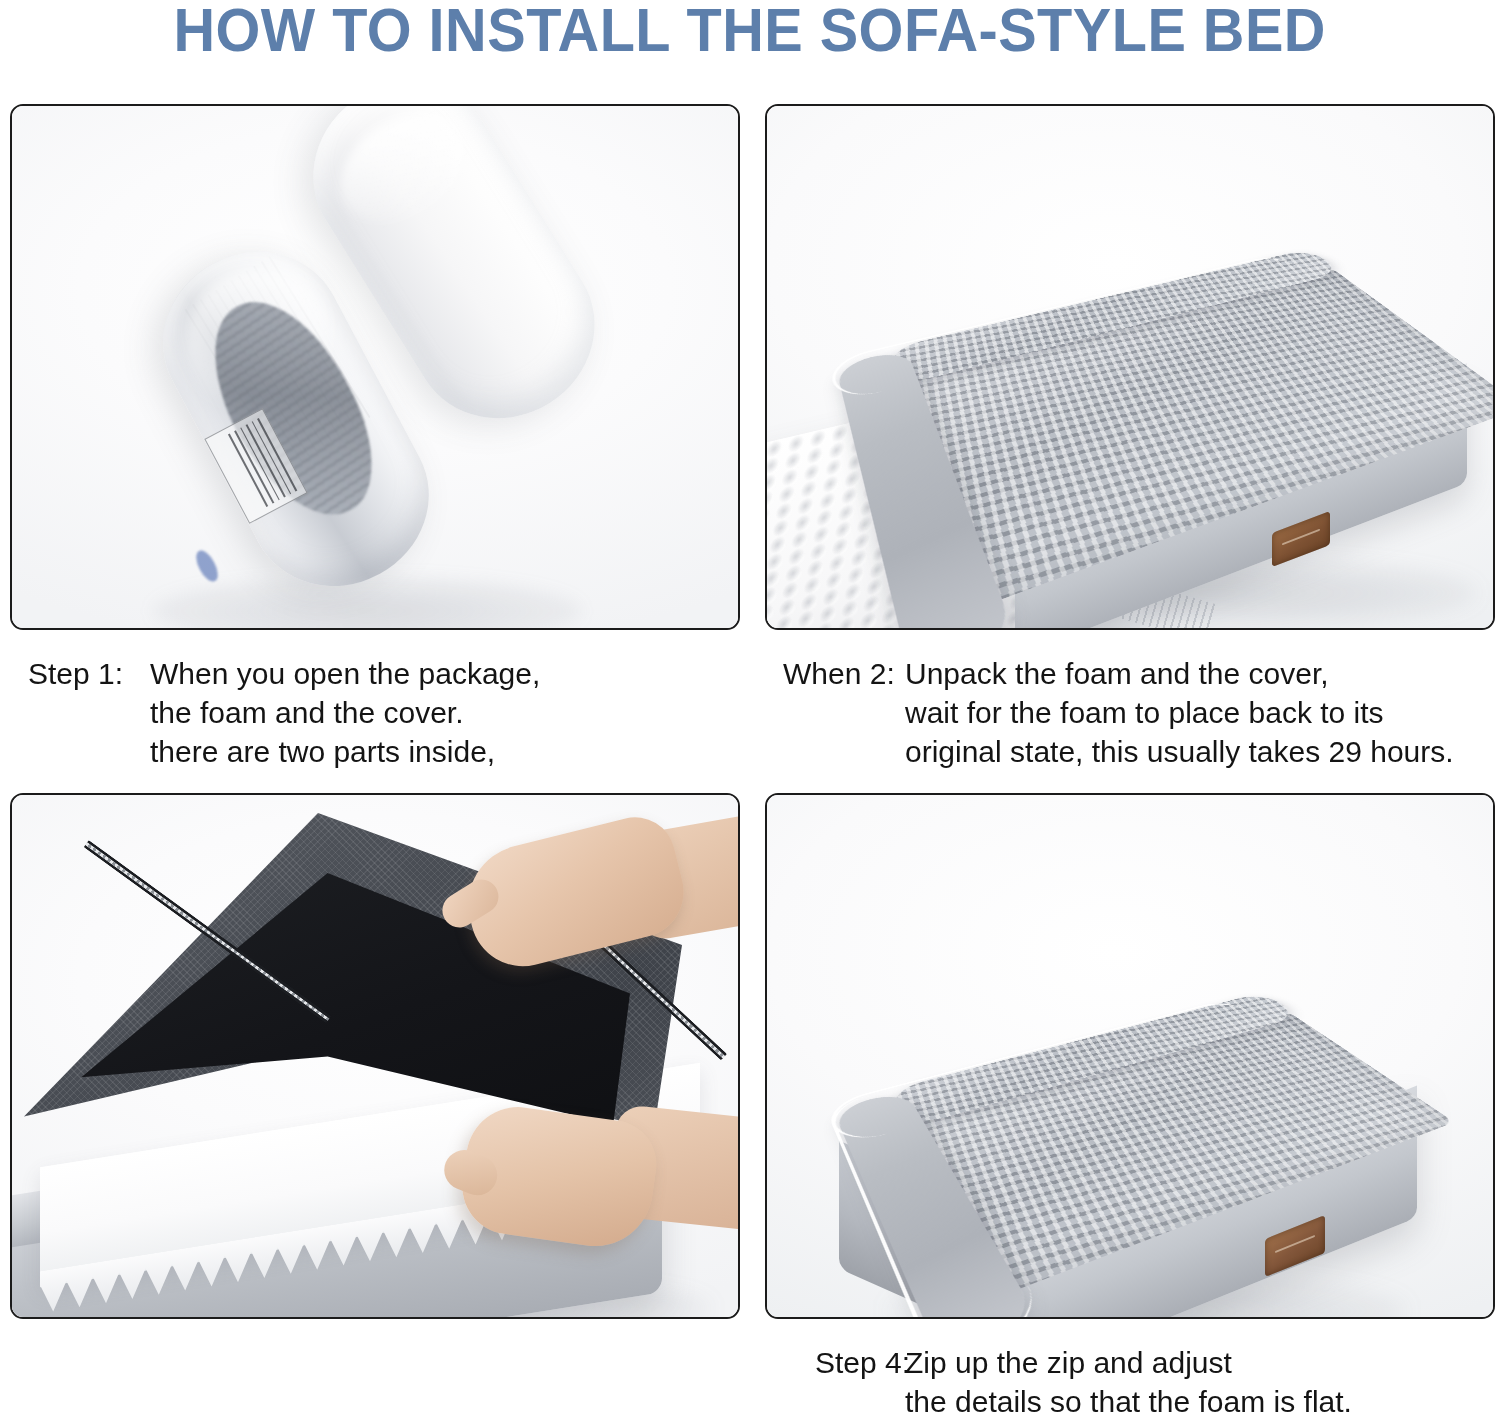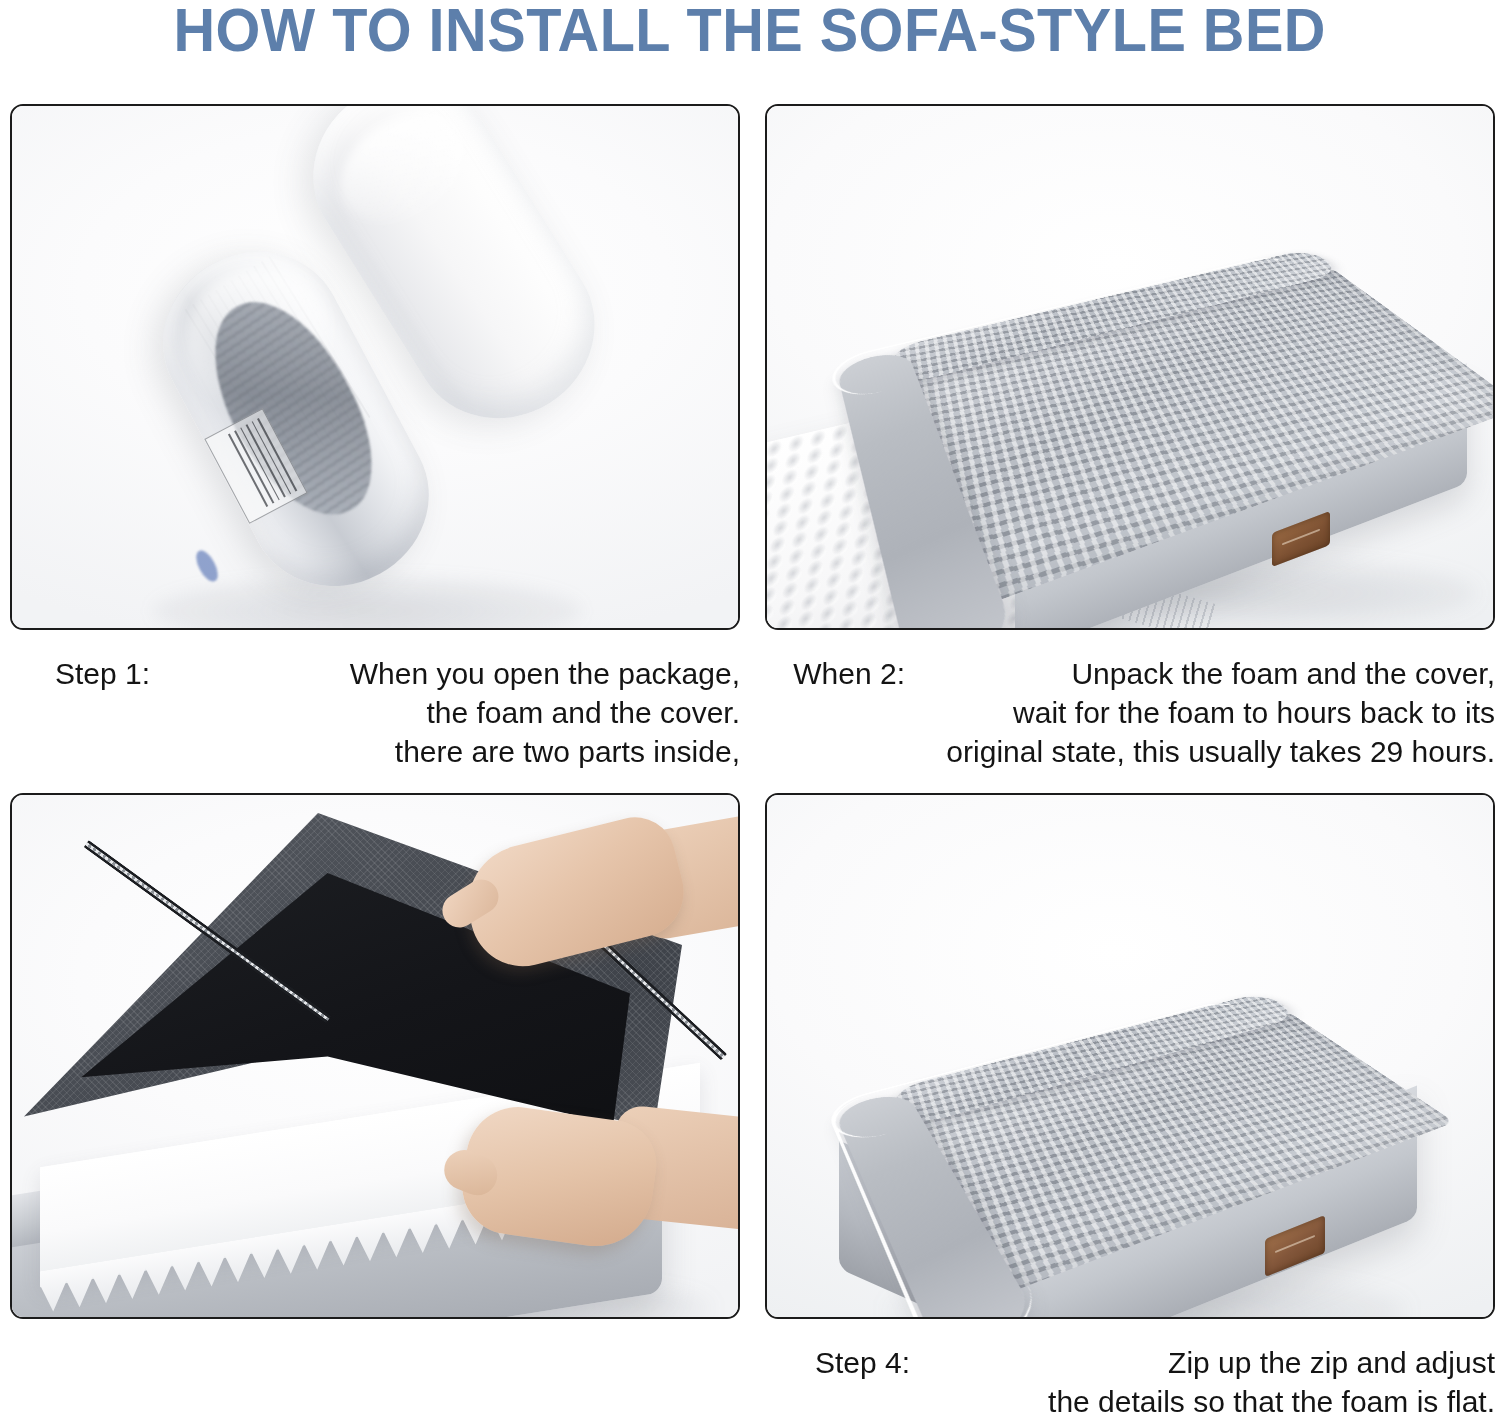--- a/index.html
+++ b/index.html
@@ -49,21 +49,20 @@
     left: 10px;
     width: 1485px;
   }
   .step-row {
     display: flex;
     gap: 25px;
     width: 1485px;
   }
   .step-cell {
     width: 868px;
-    text-align: right;
   }
 
   .photo-frame {
     position: relative;
     width: 730px;
     height: 526px;
     border: 2px solid #1b1b1b;
     border-radius: 13px;
     overflow: hidden;
     background: #ffffff;
@@ -679,21 +678,21 @@
               <div class="p2-bolster plush"></div>
               <div class="p2-bolster-side velvet"></div>
               <div class="p2-piping"></div>
             </div>
           </div>
         </div>
         <div class="caption">
           <div class="lbl">When 2:</div>
           <div class="body">
             <span>Unpack the foam and the cover,</span>
-            <span>wait for the foam to hours back to its</span>
+            <span>wait for the foam to place back to its</span>
             <span>original state, this usually takes 29 hours.</span>
           </div>
         </div>
       </div>
 
     </div>
 
     <div class="step-row" style="margin-top:22px;">
 
       <div class="step-cell">

